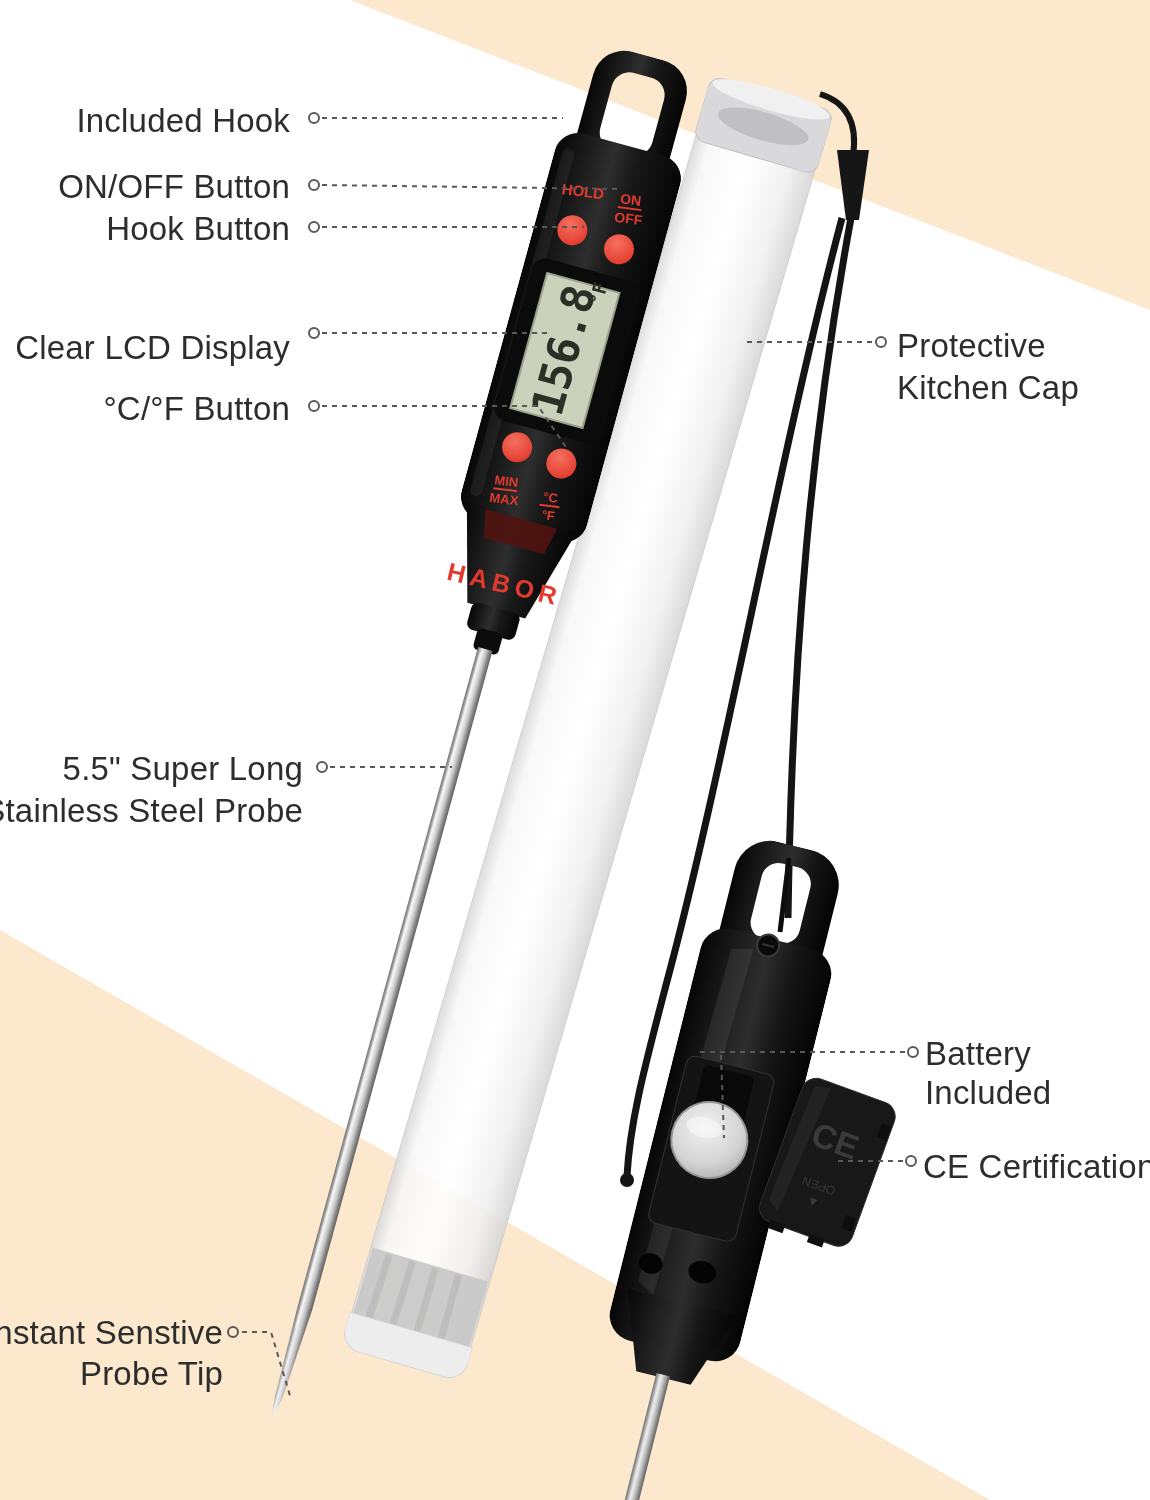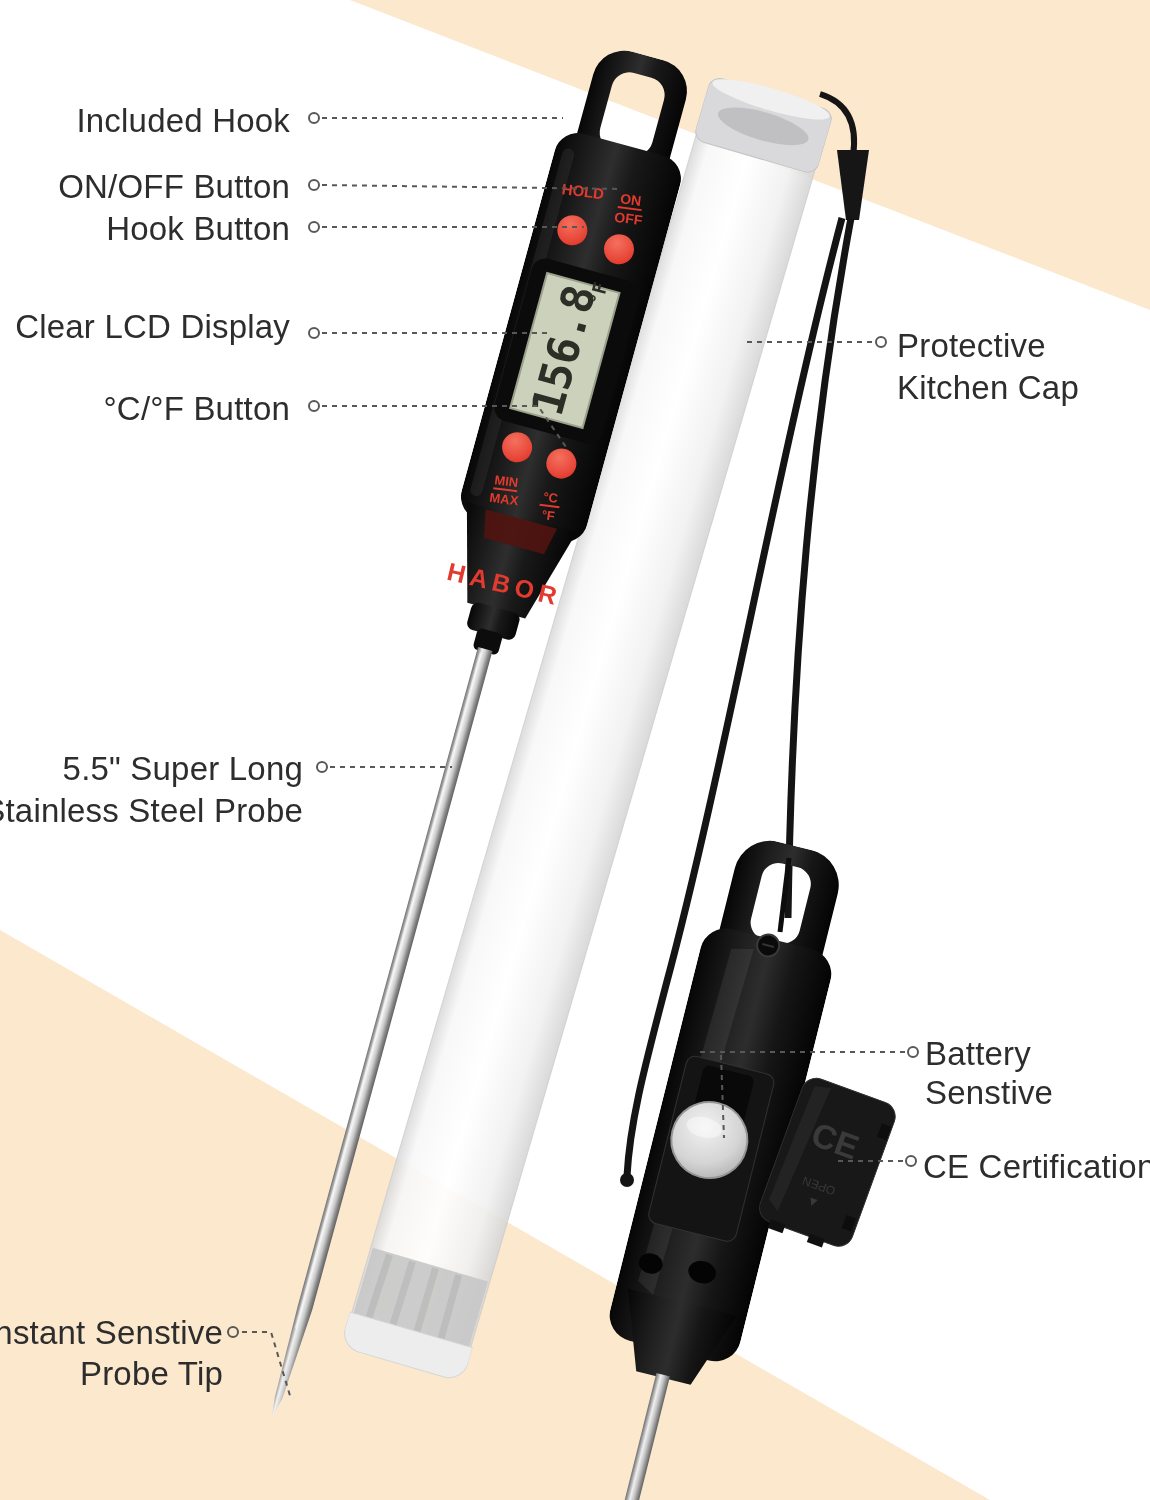--- a/index.html
+++ b/index.html
@@ -226,38 +226,38 @@
       <circle cx="233" cy="1332" r="5"></circle>
       <circle cx="881" cy="342" r="5"></circle>
       <circle cx="913" cy="1052" r="5"></circle>
       <circle cx="911" cy="1161" r="5"></circle>
     </g>
   </svg>
 
   <div class="callout right-al lbl" style="right:860px; top:100px;">Included Hook</div>
   <div class="callout right-al lbl" style="right:860px; top:166px;">ON/OFF Button</div>
   <div class="callout right-al lbl" style="right:860px; top:208px;">Hook Button</div>
-  <div class="callout right-al lbl" style="right:860px; top:306px;">Clear LCD Display</div>
+  <div class="callout right-al lbl" style="right:860px; top:327px;">Clear LCD Display</div>
   <div class="callout right-al lbl" style="right:860px; top:388px;margin-left:12px;">°C/°F Button</div>
 
   <div class="callout right-al lbl" style="right:847px; top:748px;">
     <div>5.5" Super Long</div>
     <div>Stainless Steel Probe</div>
   </div>
 
   <div class="callout right-al lbl" style="right:927px; top:1312px; line-height:41px;">
     <div>Instant Senstive</div>
     <div>Probe Tip</div>
   </div>
 
   <div class="callout lbl" style="left:897px; top:325px;">
     <div>Protective</div>
     <div>Kitchen Cap</div>
   </div>
 
   <div class="callout lbl" style="left:925px; top:1034px; line-height:39px;">
     <div>Battery</div>
-    <div>Senstive</div>
+    <div>Included</div>
   </div>
 
   <div class="callout lbl" style="left:923px; top:1146px;">CE Certification</div>
 
 </div>
 
 </body></html>

